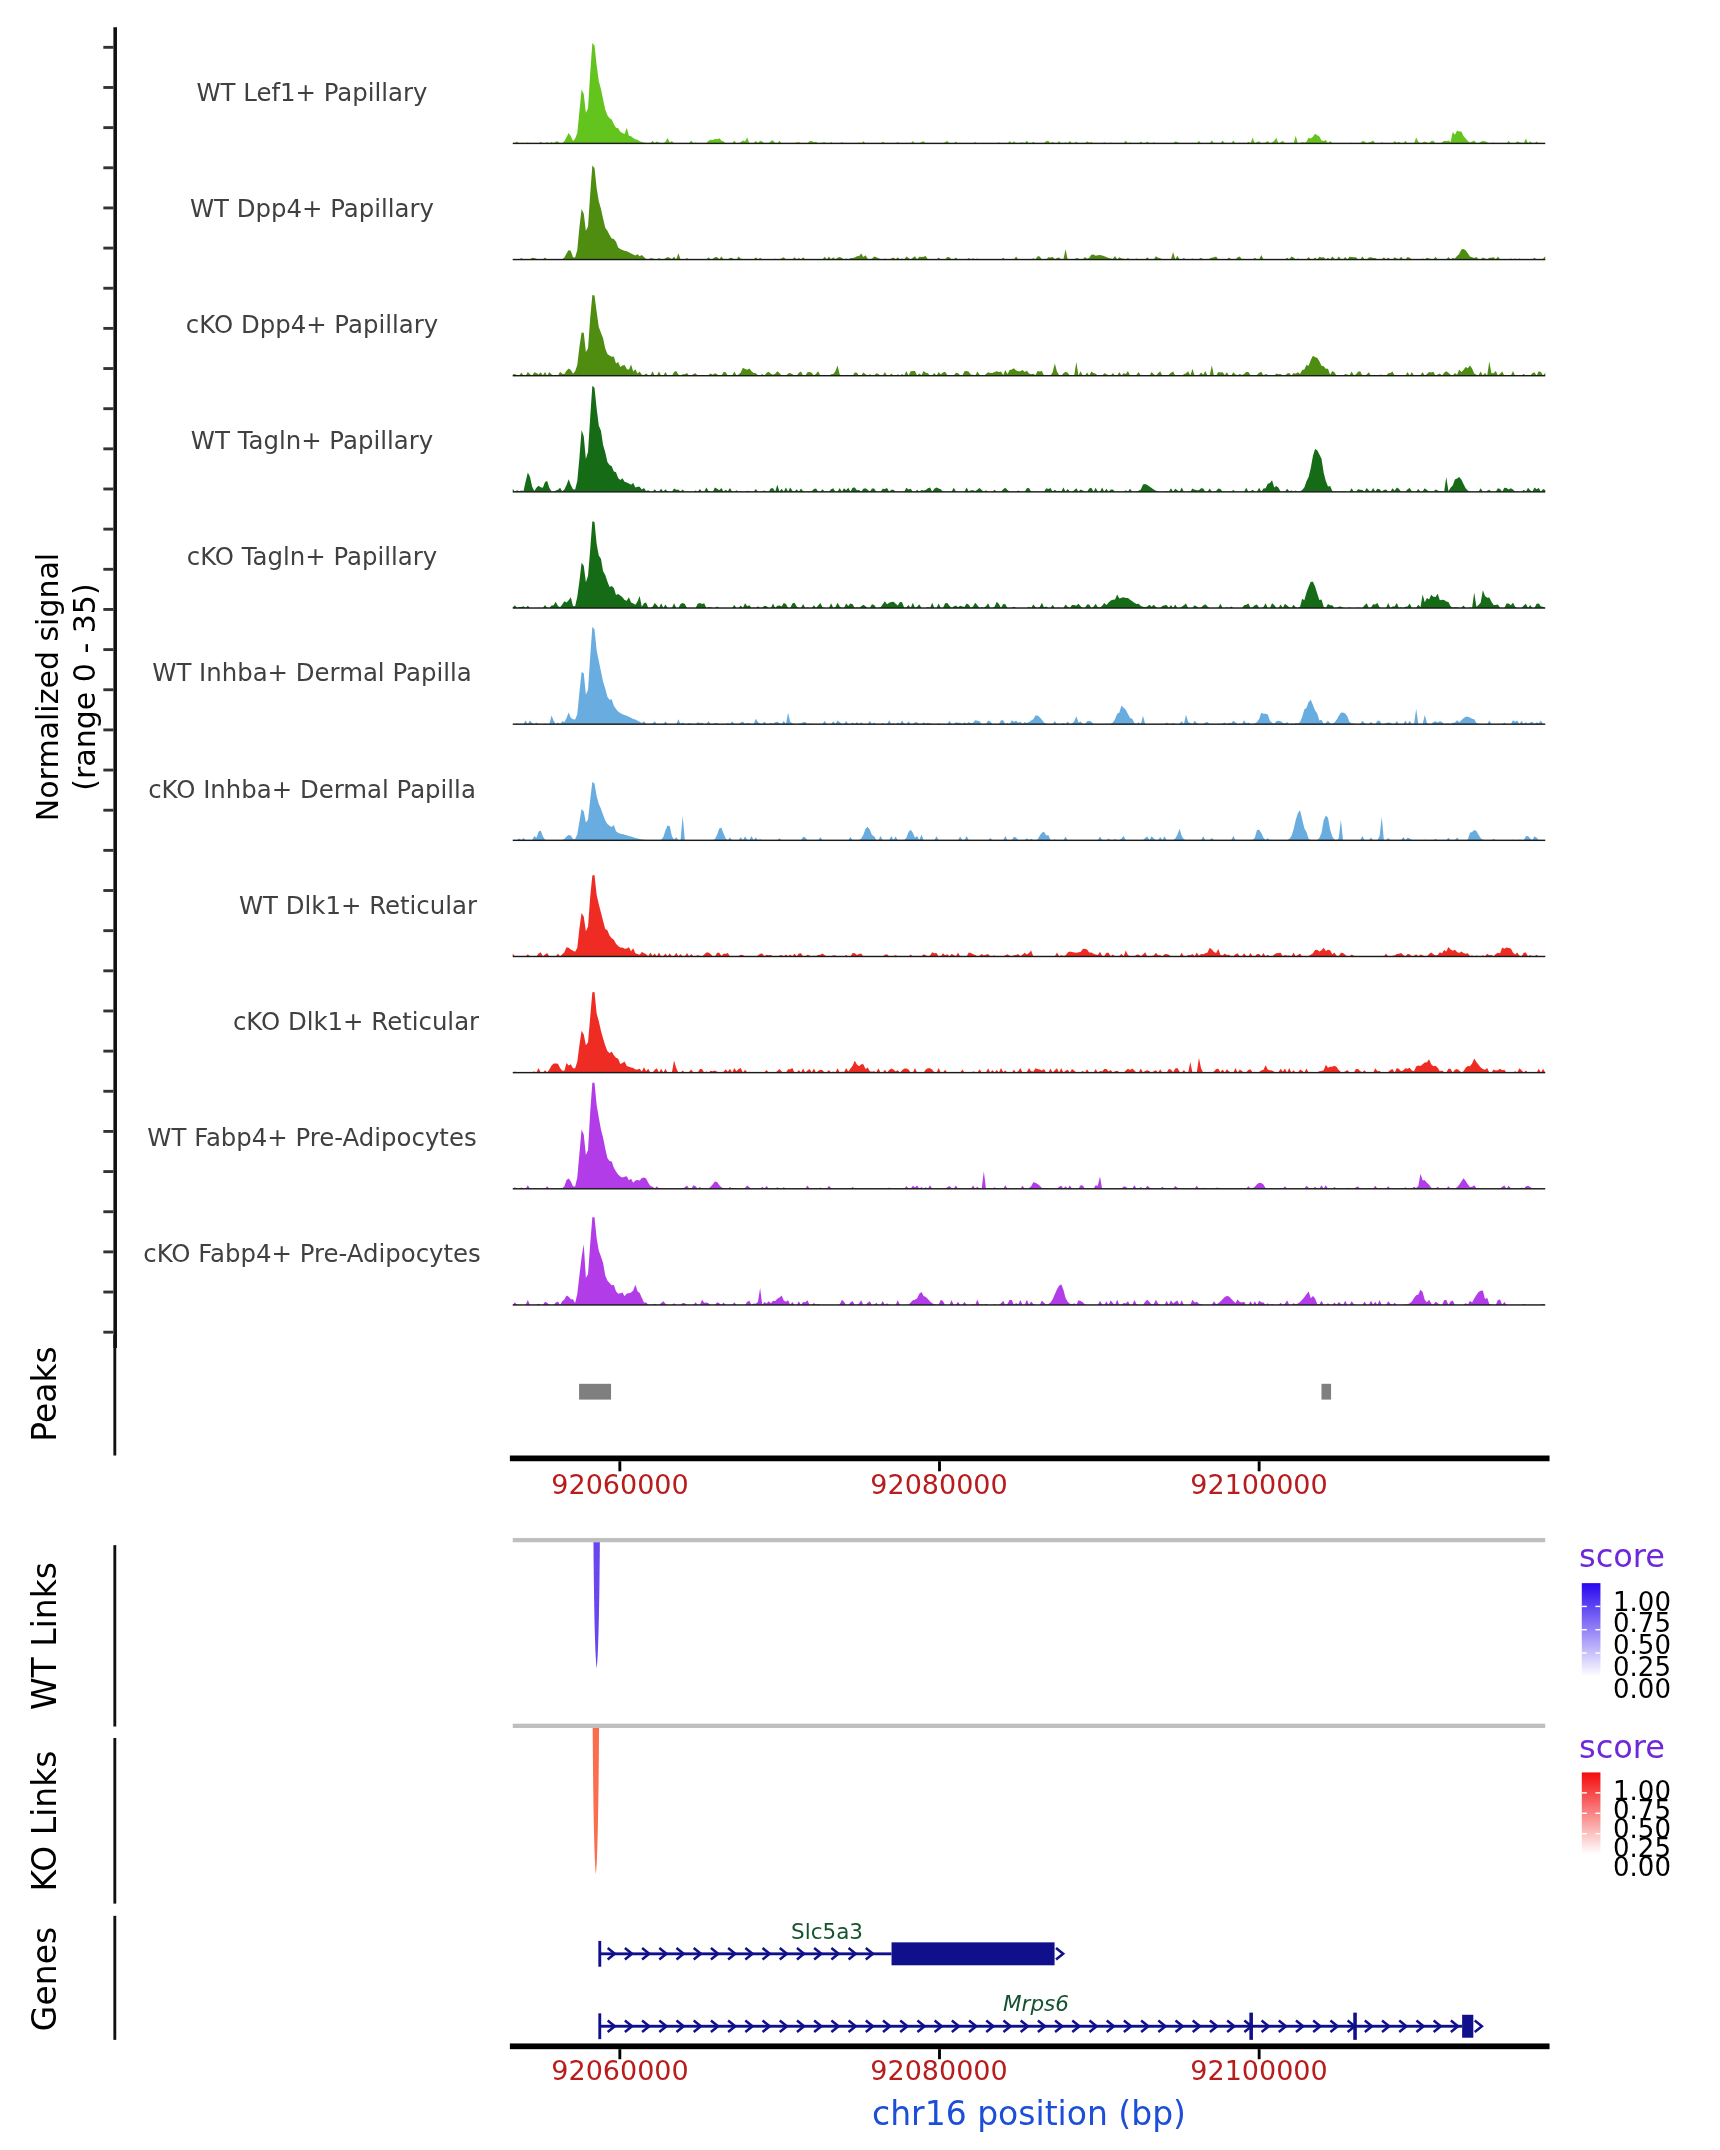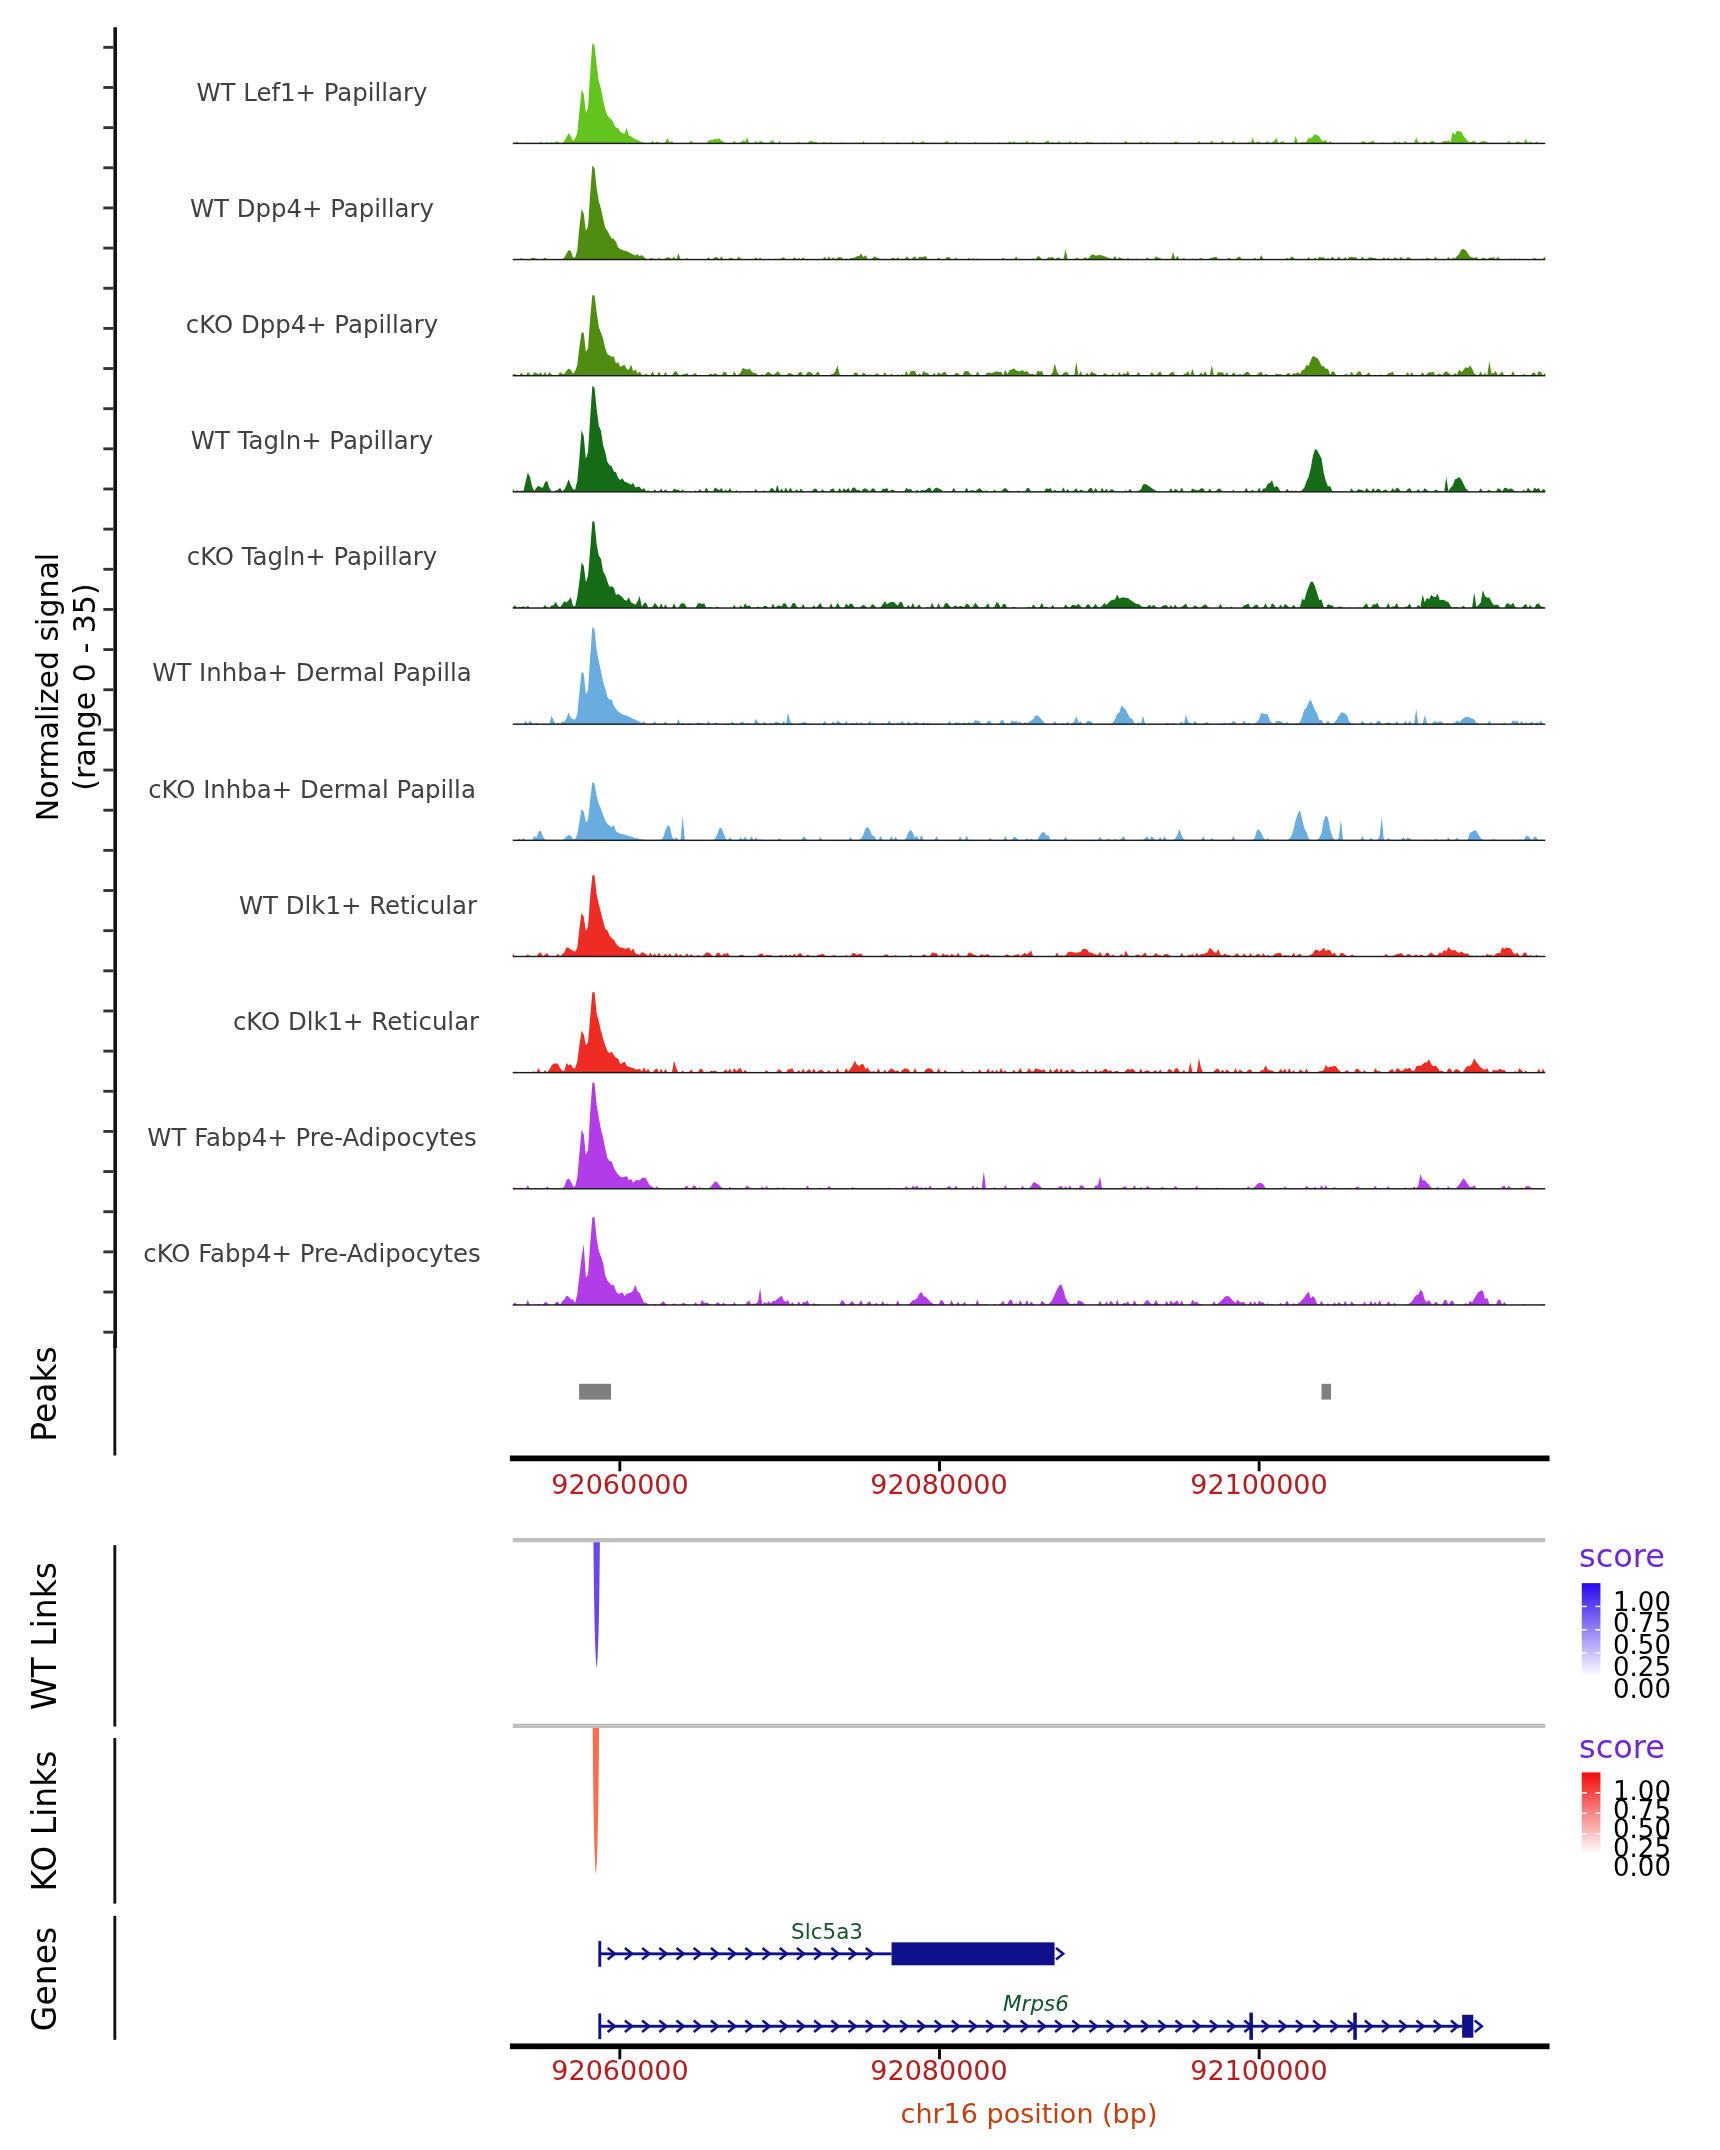--- a/index.html
+++ b/index.html
@@ -9,21 +9,21 @@
   .abs{position:absolute;}
   .center{transform:translate(-50%,-50%);}
   .rot{transform:translate(-50%,-50%) rotate(-90deg);white-space:nowrap;}
   .track-label{font-size:24.4px;color:#404040;white-space:nowrap;}
   .panel-label{font-size:33px;color:#000;}
   .ylab{font-size:30px;color:#000;text-align:center;line-height:37px;}
   .ticklab{font-size:27px;color:#b91c1c;white-space:nowrap;}
   .legend-title{font-size:32px;color:#6d28d9;}
   .legend-tick{font-size:26px;color:#000;white-space:nowrap;}
   .gene-label{font-size:21.5px;color:#14532d;white-space:nowrap;}
-  .xtitle{font-size:27px;color:#c2410c;white-space:nowrap;}
+  .xtitle{font-size:33px;color:#1d4ed8;white-space:nowrap;}
 </style>
 </head>
 <body>
 
 <div class="page">
 
   <svg id="canvas" width="1721" height="2151" viewBox="0 0 2400 3000">
       <defs>
         <linearGradient id="grad-wt" x1="0" y1="0" x2="0" y2="1">
           <stop offset="0" stop-color="#2807EE"></stop>

